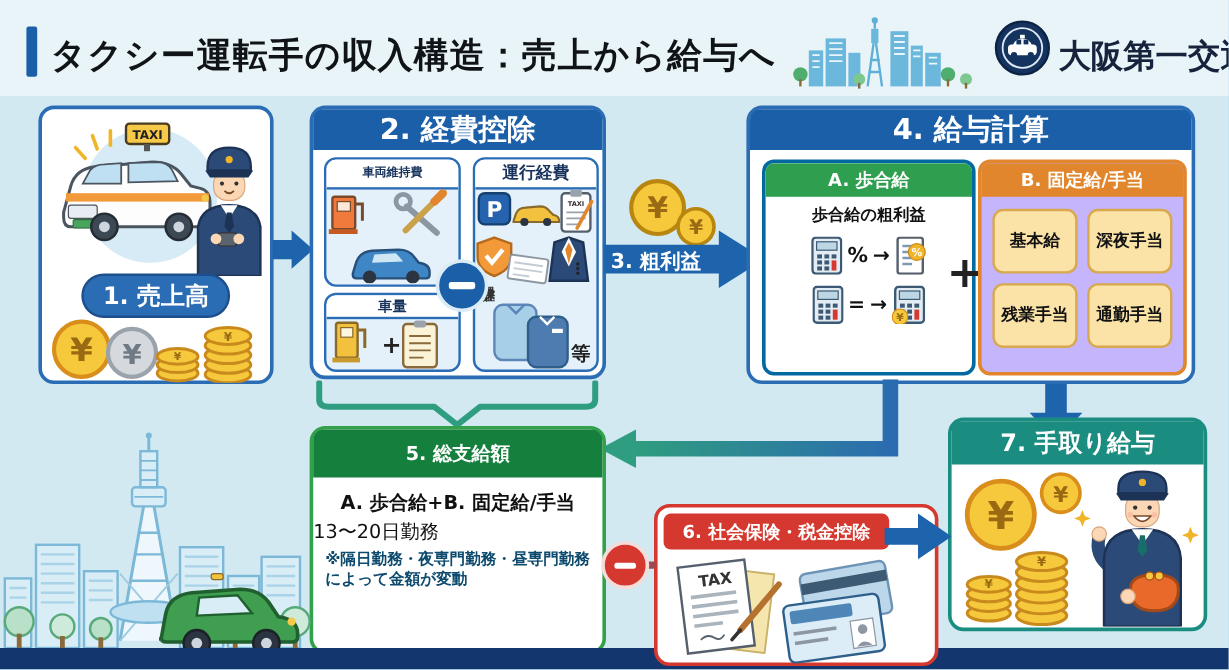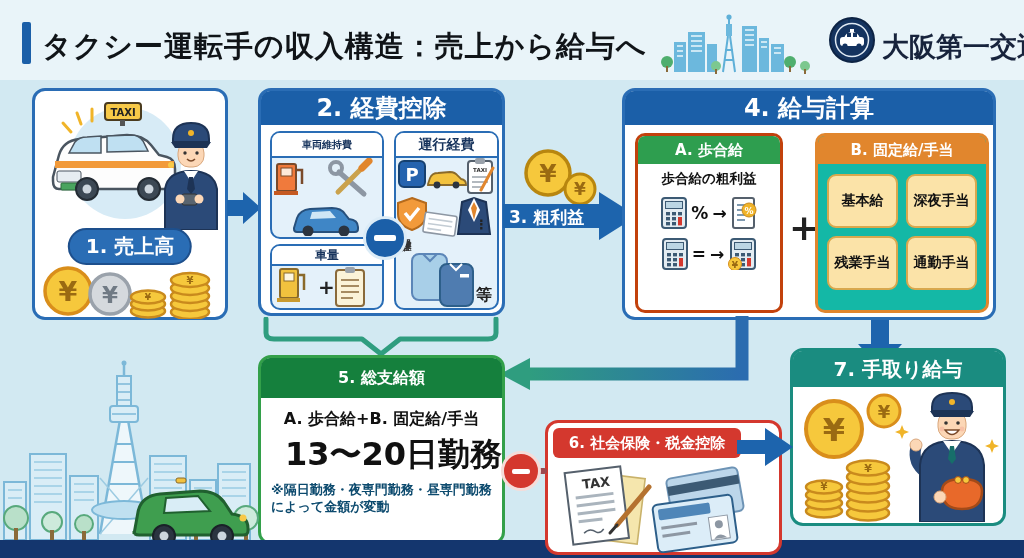--- a/index.html
+++ b/index.html
@@ -38,42 +38,42 @@
   #minus2 .bar{width:22px;height:6px;}
   #minus56{left:501px;top:451px;width:40px;height:40px;background:#d4382e;border:3px solid #f5dcd9;z-index:6;}
   #minus56 .bar{width:18px;height:5px;}
   .redstub{position:absolute;background:#9c4a50;height:6px;border-radius:3px;z-index:5;}
   
   #coins3{position:absolute;left:516px;top:148px;}
   #arrow3{position:absolute;left:503px;top:190px;}
   
   #box4{left:622px;top:88px;width:374px;height:232px;}
   .panel{position:absolute;border-radius:10px;box-sizing:border-box;overflow:hidden;}
-  #panelA{left:10px;top:42px;width:148px;height:180px;background:#fff;border:3px solid #c2410c;}
-  #panelB{left:190px;top:42px;width:174px;height:180px;background:#14b8a6;border:3px solid #e1862d;}
+  #panelA{left:10px;top:42px;width:178px;height:180px;background:#fff;border:3px solid #0369a1;}
+  #panelB{left:190px;top:42px;width:174px;height:180px;background:#c4b5fd;border:3px solid #e1862d;}
   .phdr{height:28px;line-height:28px;color:#fff;font-weight:800;font-size:15px;text-align:center;white-space:nowrap;overflow:hidden;}
   #panelA .phdr{background:#2e9e4f;}
   #panelB .phdr{background:#e1862d;}
   .asub{font-weight:800;font-size:13.5px;color:#111;text-align:center;margin-top:6px;white-space:nowrap;}
   .arow{display:flex;align-items:center;justify-content:center;gap:4px;margin-top:9px;}
   .op{font-weight:800;font-size:17px;color:#111;}
   #plusAB{position:absolute;left:164px;top:116px;font-size:36px;font-weight:800;color:#222;}
   .bgrid{display:grid;grid-template-columns:1fr 1fr;gap:8px;padding:10px 9px;}
   .bcell{background:#fbe3a8;border:2px solid #d8a84e;border-radius:9px;text-align:center;font-weight:800;font-size:14px;color:#111;padding:16px 1px;white-space:nowrap;overflow:hidden;}
   
   #bracket{position:absolute;left:258px;top:317px;}
   #connL{position:absolute;left:496px;top:316px;}
   #arrow12{position:absolute;left:227px;top:189px;}
   #arrow47{position:absolute;left:858px;top:320px;}
   #arrow67{position:absolute;left:737px;top:426px;z-index:7;}
   
   #box5{left:258px;top:355px;width:247px;height:190px;border-color:#33a04a;}
   #box5 .bhdr{background:#15803d;height:40px;line-height:40px;font-size:16px;}
   .formula{margin-top:11px;text-align:center;font-weight:800;font-size:16px;color:#111;white-space:nowrap;}
-  .days{text-align:right;font-weight:700;font-size:32px;color:#111;margin-top:3px;white-space:nowrap;}
+  .days{text-align:left;font-weight:400;font-size:16px;color:#111;margin-top:3px;white-space:nowrap;}
   .note{margin:5px 10px 0;font-weight:700;font-size:13px;color:#0c4a6e;line-height:1.3;}
   
   #box6{left:545px;top:420px;width:237px;height:135px;border:3.5px solid #d4382e;z-index:4;}
   .rhdr{position:absolute;left:5px;top:5px;width:188px;height:30px;line-height:30px;background:#d4382e;border-radius:6px;color:#fff;font-weight:800;font-size:15px;text-align:center;white-space:nowrap;overflow:hidden;}
   
   #box7{left:790px;top:348px;width:216px;height:178px;border-color:#1a8c80;}
   #box7 .bhdr{background:#1a8c80;height:36px;line-height:36px;font-size:20px;}
   
   #sky-bottom{position:absolute;left:0;top:358px;}
   .bottombar{position:absolute;left:0;top:540px;width:1024px;height:18px;background:#14366e;}

